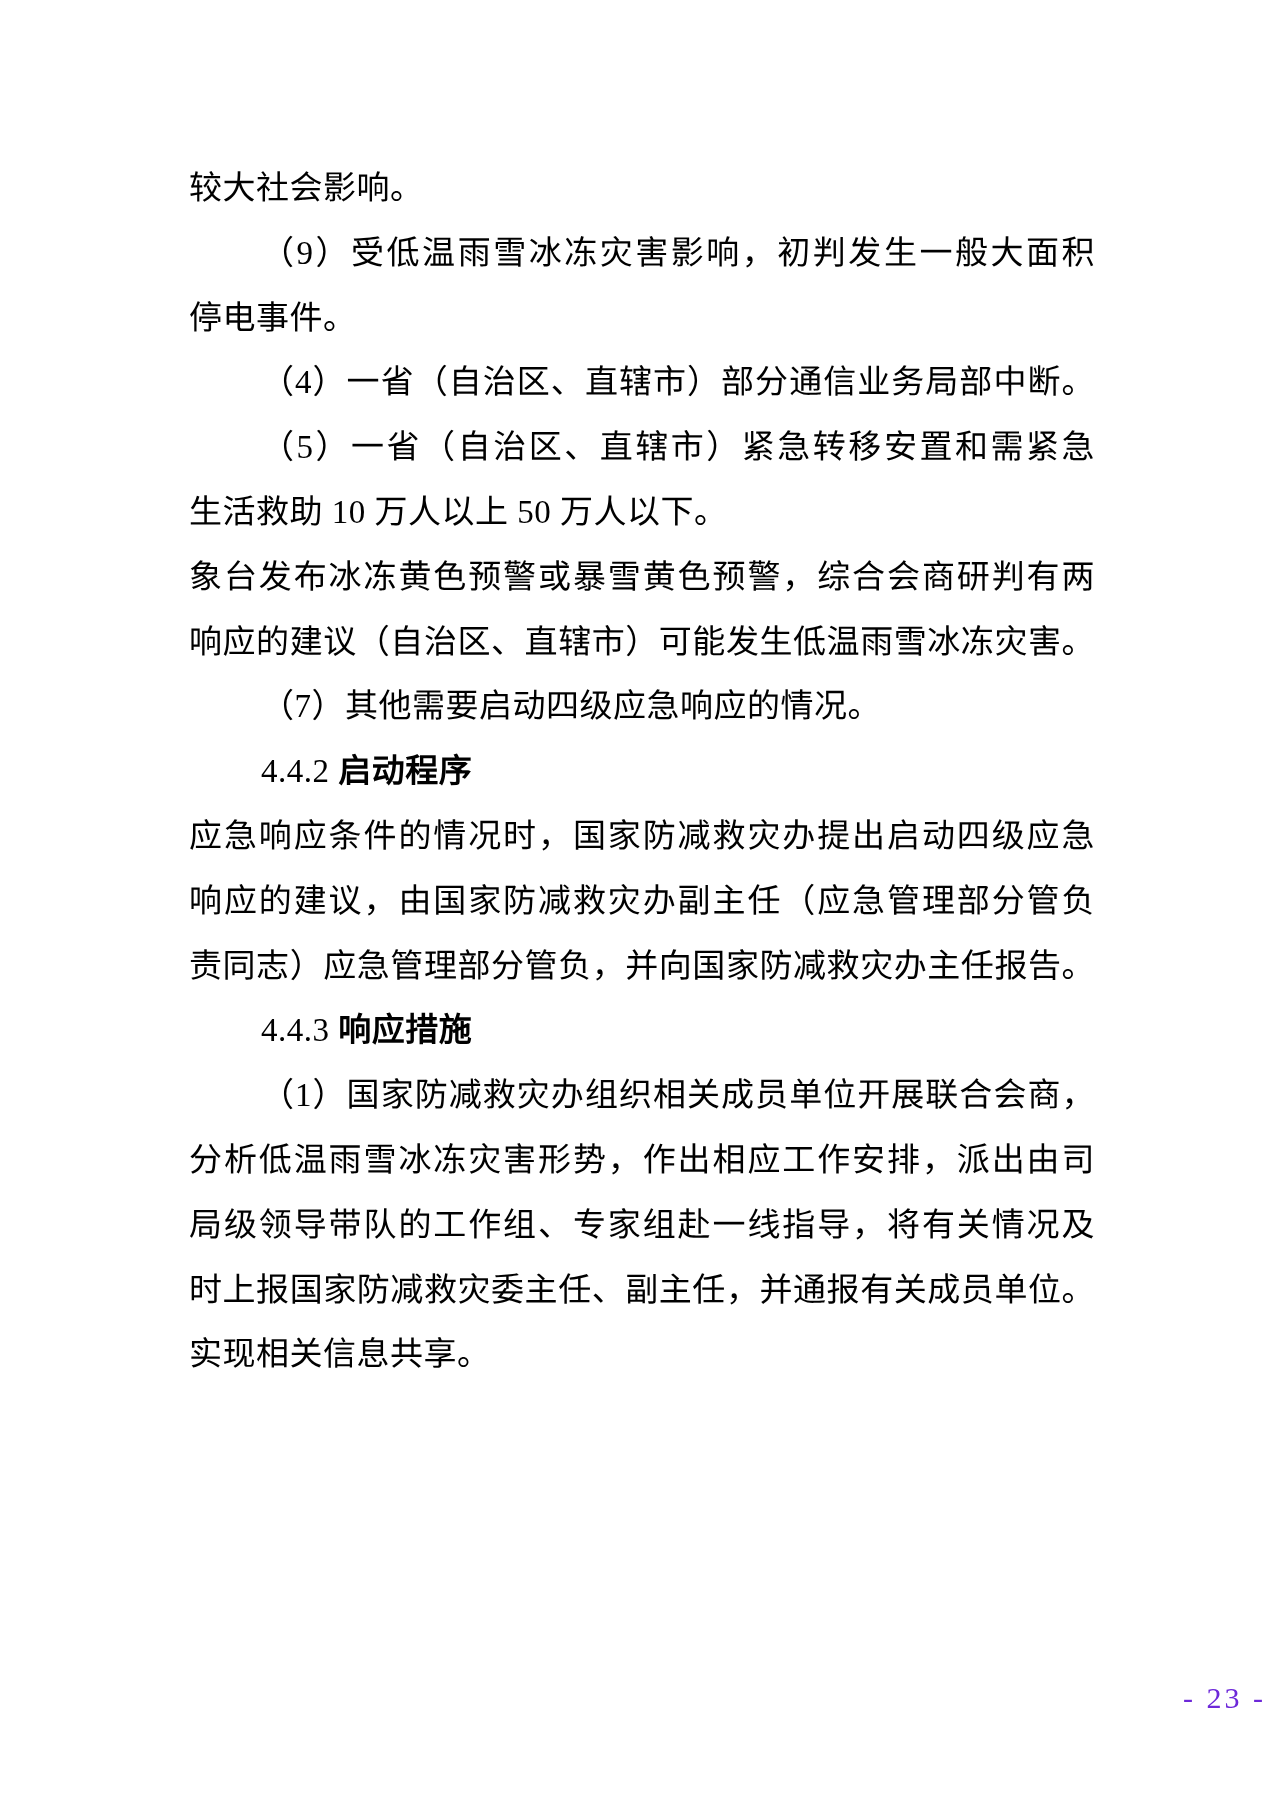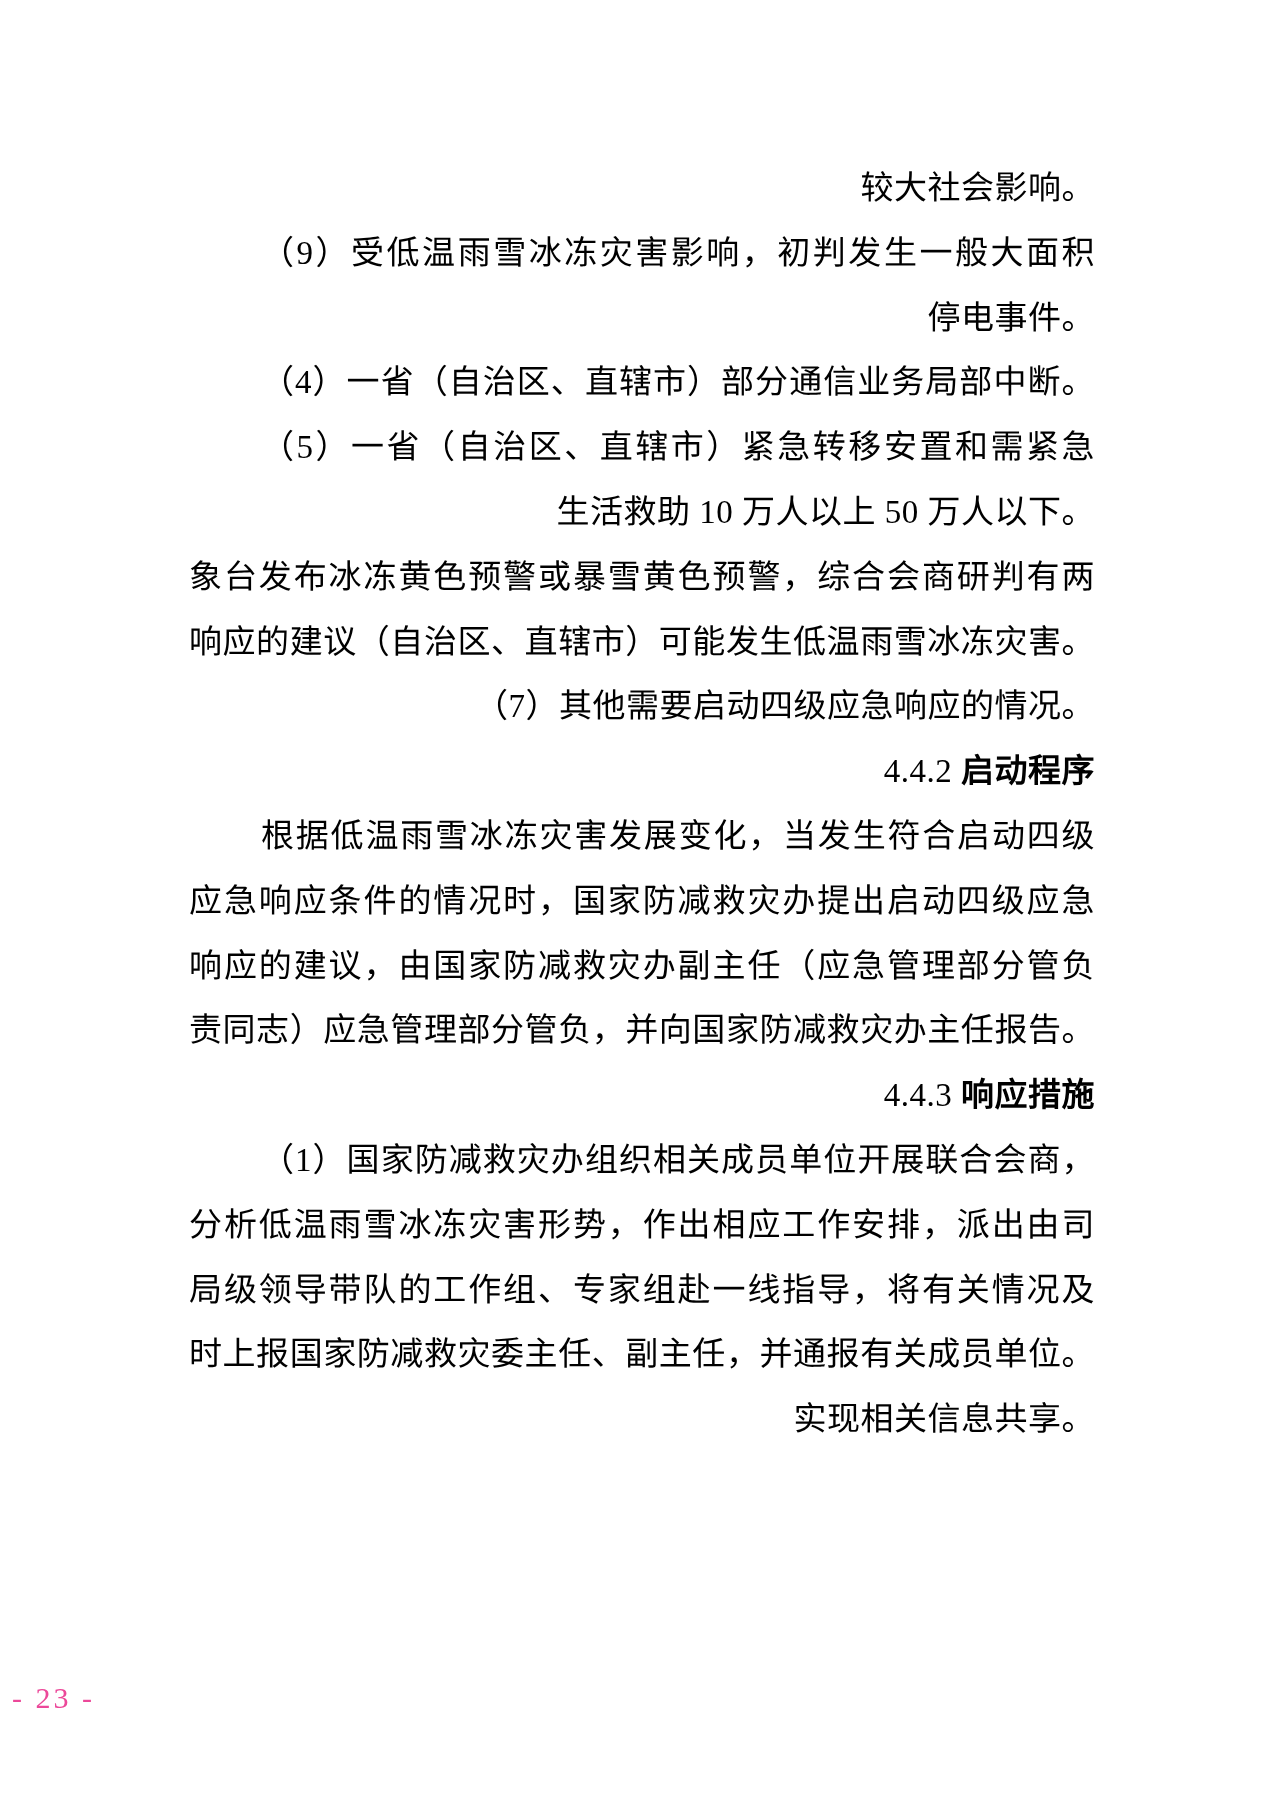--- a/index.html
+++ b/index.html
@@ -26,21 +26,21 @@
     left: 189px;
     top: 156px;
     width: 906px;
   }
   .line {
     height: 64.8px;
     line-height: 64.8px;
     font-size: 33px;
     letter-spacing: 0.5px;
     white-space: nowrap;
-    text-align: right;
+    text-align: left;
     color: #000000;
   }
   .line.justify {
     white-space: normal;
     text-align: justify;
     text-align-last: justify;
   }
   .line.indent {
     text-indent: 72px;
   }
@@ -50,45 +50,43 @@
     margin-top: 36px;
   }
   .line .hd {
     font-weight: bold;
   }
   .footer {
     position: absolute;
     top: 1681px;
     left: 0;
     width: 1266px;
-    text-align: left;
+    text-align: right;
     font-size: 30px;
     line-height: 34px;
     letter-spacing: 3px;
-    color: #ec4899;
+    color: #6d28d9;
     font-family: "Liberation Serif", "DejaVu Serif", serif;
-    margin-left: 12px;
   }
 </style>
 </head>
 <body>
 
 <div class="page">
   <div class="content">
       <div class="line">较大社会影响。</div>
       <div class="line indent justify">（9）受低温雨雪冰冻灾害影响，初判发生一般大面积</div>
       <div class="line">停电事件。</div>
       <div class="line indent justify">（4）一省（自治区、直辖市）部分通信业务局部中断。</div>
       <div class="line indent justify">（5）一省（自治区、直辖市）紧急转移安置和需紧急</div>
       <div class="line">生活救助 10 万人以上 50 万人以下。</div>
       <div class="line justify">象台发布冰冻黄色预警或暴雪黄色预警，综合会商研判有两</div>
       <div class="line justify">响应的建议（自治区、直辖市）可能发生低温雨雪冰冻灾害。</div>
       <div class="line indent">（7）其他需要启动四级应急响应的情况。</div>
       <div class="line indent"><span class="num">4.4.2 </span><span class="hd">启动程序</span></div>
-      <div class="line indent justify">根据低温雨雪冰冻灾害发展变化，当发生符合启动四级</div>
       <div class="line justify">应急响应条件的情况时，国家防减救灾办提出启动四级应急</div>
       <div class="line justify">响应的建议，由国家防减救灾办副主任（应急管理部分管负</div>
       <div class="line justify">责同志）应急管理部分管负，并向国家防减救灾办主任报告。</div>
       <div class="line indent"><span class="num">4.4.3 </span><span class="hd">响应措施</span></div>
       <div class="line indent justify">（1）国家防减救灾办组织相关成员单位开展联合会商，</div>
       <div class="line justify">分析低温雨雪冰冻灾害形势，作出相应工作安排，派出由司</div>
       <div class="line justify">局级领导带队的工作组、专家组赴一线指导，将有关情况及</div>
       <div class="line justify">时上报国家防减救灾委主任、副主任，并通报有关成员单位。</div>
       <div class="line">实现相关信息共享。</div>
     </div>

